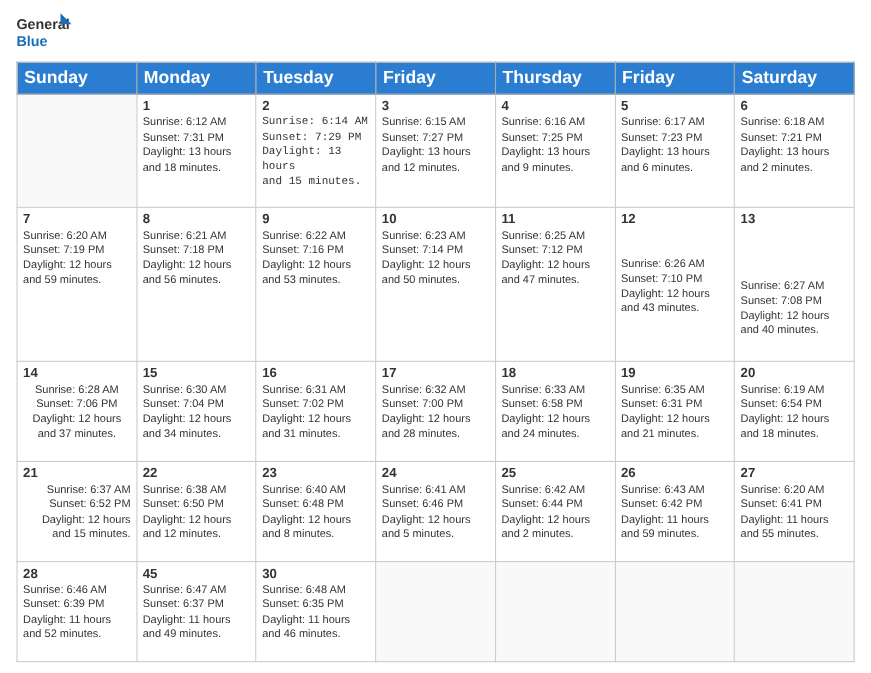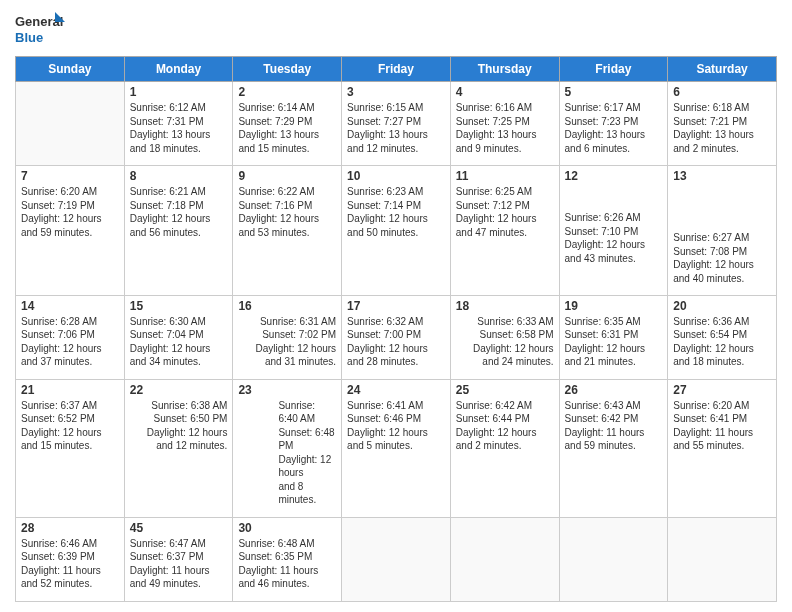--- a/index.html
+++ b/index.html
@@ -43,24 +43,24 @@
     }
     .calendar {
       border: 1px solid #ccc;
       border-collapse: collapse;
       width: 100%;
       flex: 1;
     }
     .calendar th {
       background: #2a7dd1;
       color: #fff;
-      font-size: 12px;
+      font-size: 16px;
       font-weight: bold;
       padding: 5px 6px;
-      text-align: center;
+      text-align: left;
       border: 1px solid #aaa;
     }
     .calendar td {
       border: 1px solid #ccc;
       vertical-align: top;
       padding: 3px 5px;
       width: calc(100% / 7);
       font-size: 9.5px;
       color: #333;
       height: 80px;
@@ -115,21 +115,21 @@
           <td class="empty-cell"></td>
           <td>
             <div class="day-number">1</div>
             <div class="day-info" style="white-space: pre-line;">Sunrise: 6:12 AM
 Sunset: 7:31 PM
 Daylight: 13 hours
 and 18 minutes.</div>
           </td>
           <td>
             <div class="day-number">2</div>
-            <div class="day-info" style="white-space: pre-line;">Sunrise: 6:14 AM
+            <div class="day-info" style="white-space: pre-line; font-family: Liberation Mono, monospace;">Sunrise: 6:14 AM
 Sunset: 7:29 PM
 Daylight: 13 hours
 and 15 minutes.</div>
           </td>
           <td>
             <div class="day-number">3</div>
             <div class="day-info" style="white-space: pre-line;">Sunrise: 6:15 AM
 Sunset: 7:27 PM
 Daylight: 13 hours
 and 12 minutes.</div>
@@ -203,86 +203,86 @@
             <div class="day-number">13</div>
             <div class="day-info" style="white-space: pre-line; margin-top: 48px;">Sunrise: 6:27 AM
 Sunset: 7:08 PM
 Daylight: 12 hours
 and 40 minutes.</div>
           </td>
         </tr>
         <tr>
           <td>
             <div class="day-number">14</div>
-            <div class="day-info" style="white-space: pre-line;">Sunrise: 6:28 AM
+            <div class="day-info" style="white-space: pre-line; text-align: center;">Sunrise: 6:28 AM
 Sunset: 7:06 PM
 Daylight: 12 hours
 and 37 minutes.</div>
           </td>
           <td>
             <div class="day-number">15</div>
             <div class="day-info" style="white-space: pre-line;">Sunrise: 6:30 AM
 Sunset: 7:04 PM
 Daylight: 12 hours
 and 34 minutes.</div>
           </td>
           <td>
             <div class="day-number">16</div>
-            <div class="day-info" style="white-space: pre-line; text-align: right;">Sunrise: 6:31 AM
+            <div class="day-info" style="white-space: pre-line;">Sunrise: 6:31 AM
 Sunset: 7:02 PM
 Daylight: 12 hours
 and 31 minutes.</div>
           </td>
           <td>
             <div class="day-number">17</div>
             <div class="day-info" style="white-space: pre-line;">Sunrise: 6:32 AM
 Sunset: 7:00 PM
 Daylight: 12 hours
 and 28 minutes.</div>
           </td>
           <td>
             <div class="day-number">18</div>
-            <div class="day-info" style="white-space: pre-line; text-align: right;">Sunrise: 6:33 AM
+            <div class="day-info" style="white-space: pre-line;">Sunrise: 6:33 AM
 Sunset: 6:58 PM
 Daylight: 12 hours
 and 24 minutes.</div>
           </td>
           <td>
             <div class="day-number">19</div>
             <div class="day-info" style="white-space: pre-line;">Sunrise: 6:35 AM
 Sunset: 6:31 PM
 Daylight: 12 hours
 and 21 minutes.</div>
           </td>
           <td>
             <div class="day-number">20</div>
-            <div class="day-info" style="white-space: pre-line;">Sunrise: 6:36 AM
+            <div class="day-info" style="white-space: pre-line;">Sunrise: 6:19 AM
 Sunset: 6:54 PM
 Daylight: 12 hours
 and 18 minutes.</div>
           </td>
         </tr>
         <tr>
           <td>
             <div class="day-number">21</div>
-            <div class="day-info" style="white-space: pre-line;">Sunrise: 6:37 AM
+            <div class="day-info" style="white-space: pre-line; text-align: right;">Sunrise: 6:37 AM
 Sunset: 6:52 PM
 Daylight: 12 hours
 and 15 minutes.</div>
           </td>
           <td>
             <div class="day-number">22</div>
-            <div class="day-info" style="white-space: pre-line; text-align: right;">Sunrise: 6:38 AM
+            <div class="day-info" style="white-space: pre-line;">Sunrise: 6:38 AM
 Sunset: 6:50 PM
 Daylight: 12 hours
 and 12 minutes.</div>
           </td>
           <td>
             <div class="day-number">23</div>
-            <div class="day-info" style="white-space: pre-line; margin-left: 40px;">Sunrise: 6:40 AM
+            <div class="day-info" style="white-space: pre-line;">Sunrise: 6:40 AM
 Sunset: 6:48 PM
 Daylight: 12 hours
 and 8 minutes.</div>
           </td>
           <td>
             <div class="day-number">24</div>
             <div class="day-info" style="white-space: pre-line;">Sunrise: 6:41 AM
 Sunset: 6:46 PM
 Daylight: 12 hours
 and 5 minutes.</div>

